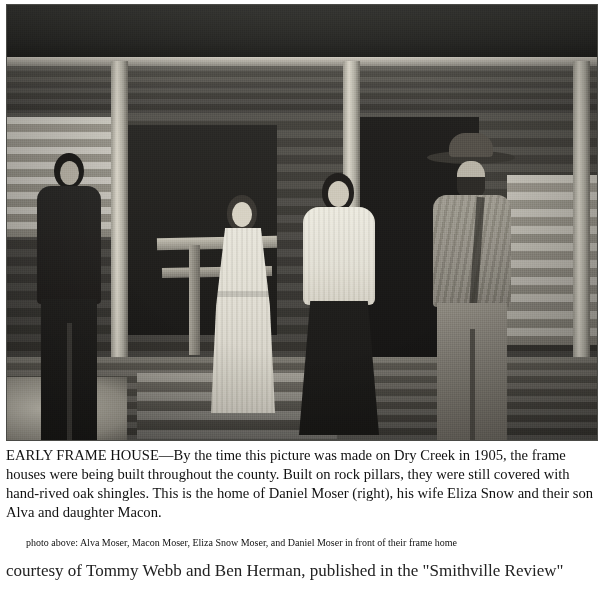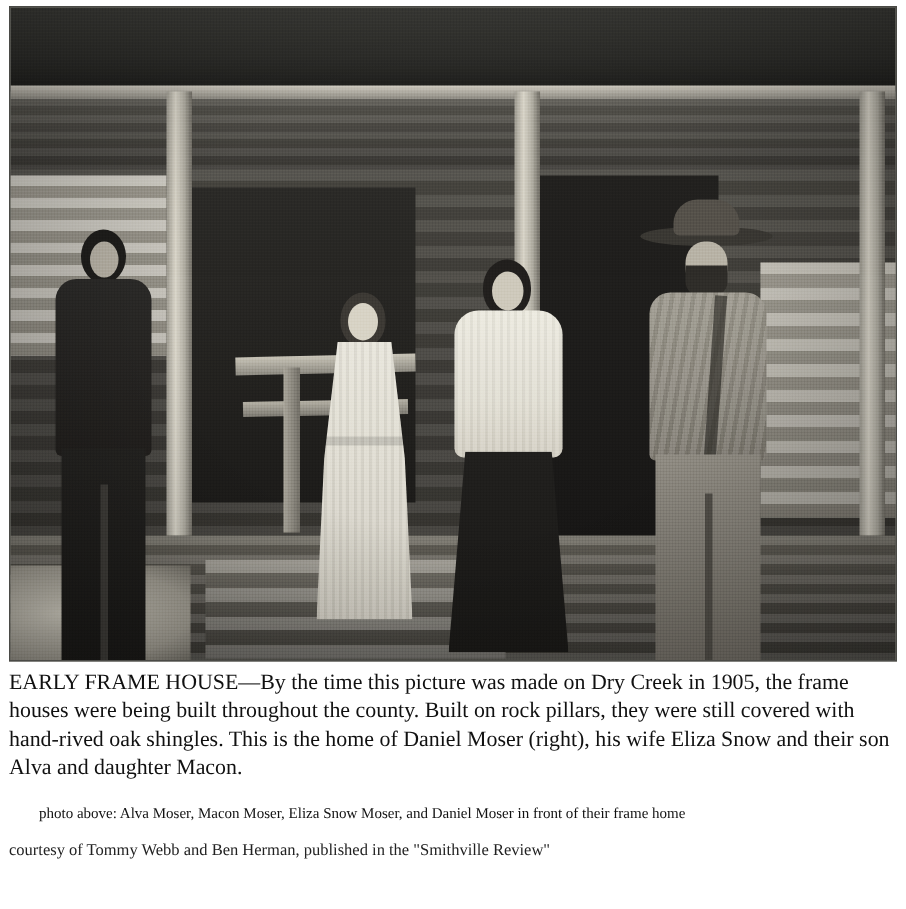--- a/index.html
+++ b/index.html
@@ -381,21 +381,21 @@
     font-family: "Liberation Serif", serif;
     font-size: 10px;
     line-height: 1.33;
     color: #111;
     width: 576px;
     margin-left: 20px;
   }
   .cap-credit {
     margin-top: 1px;
     font-family: "Liberation Serif", serif;
-    font-size: 11px;
+    font-size: 17px;
     line-height: 1.3;
     color: #222;
     width: 576px;
   }
 </style>
 </head>
 <body>
 
 <div class="page">
 

